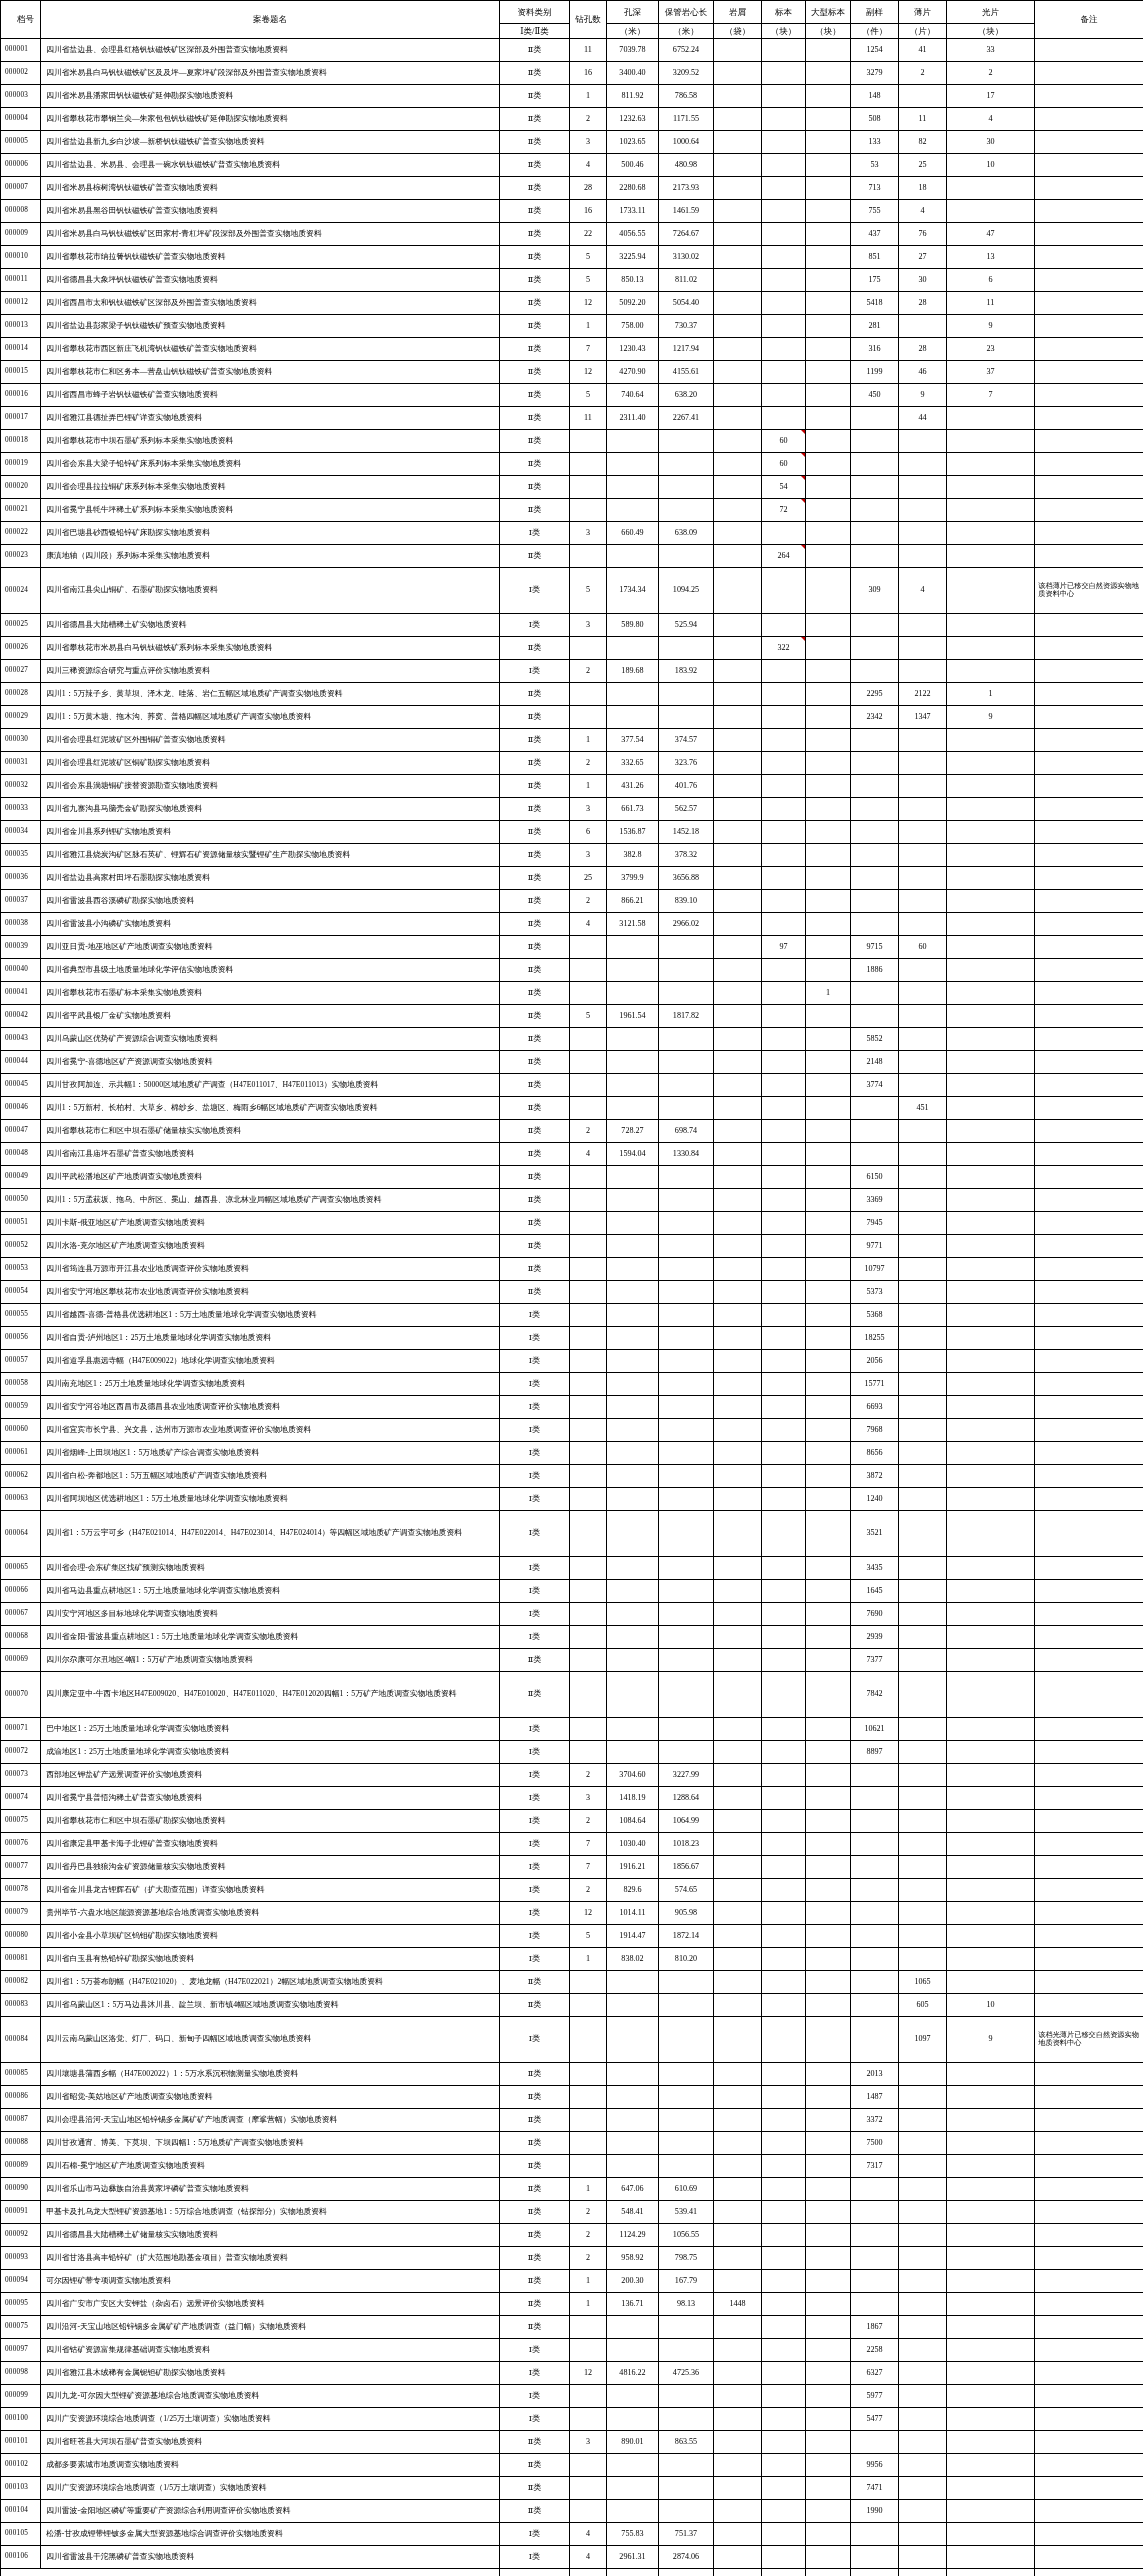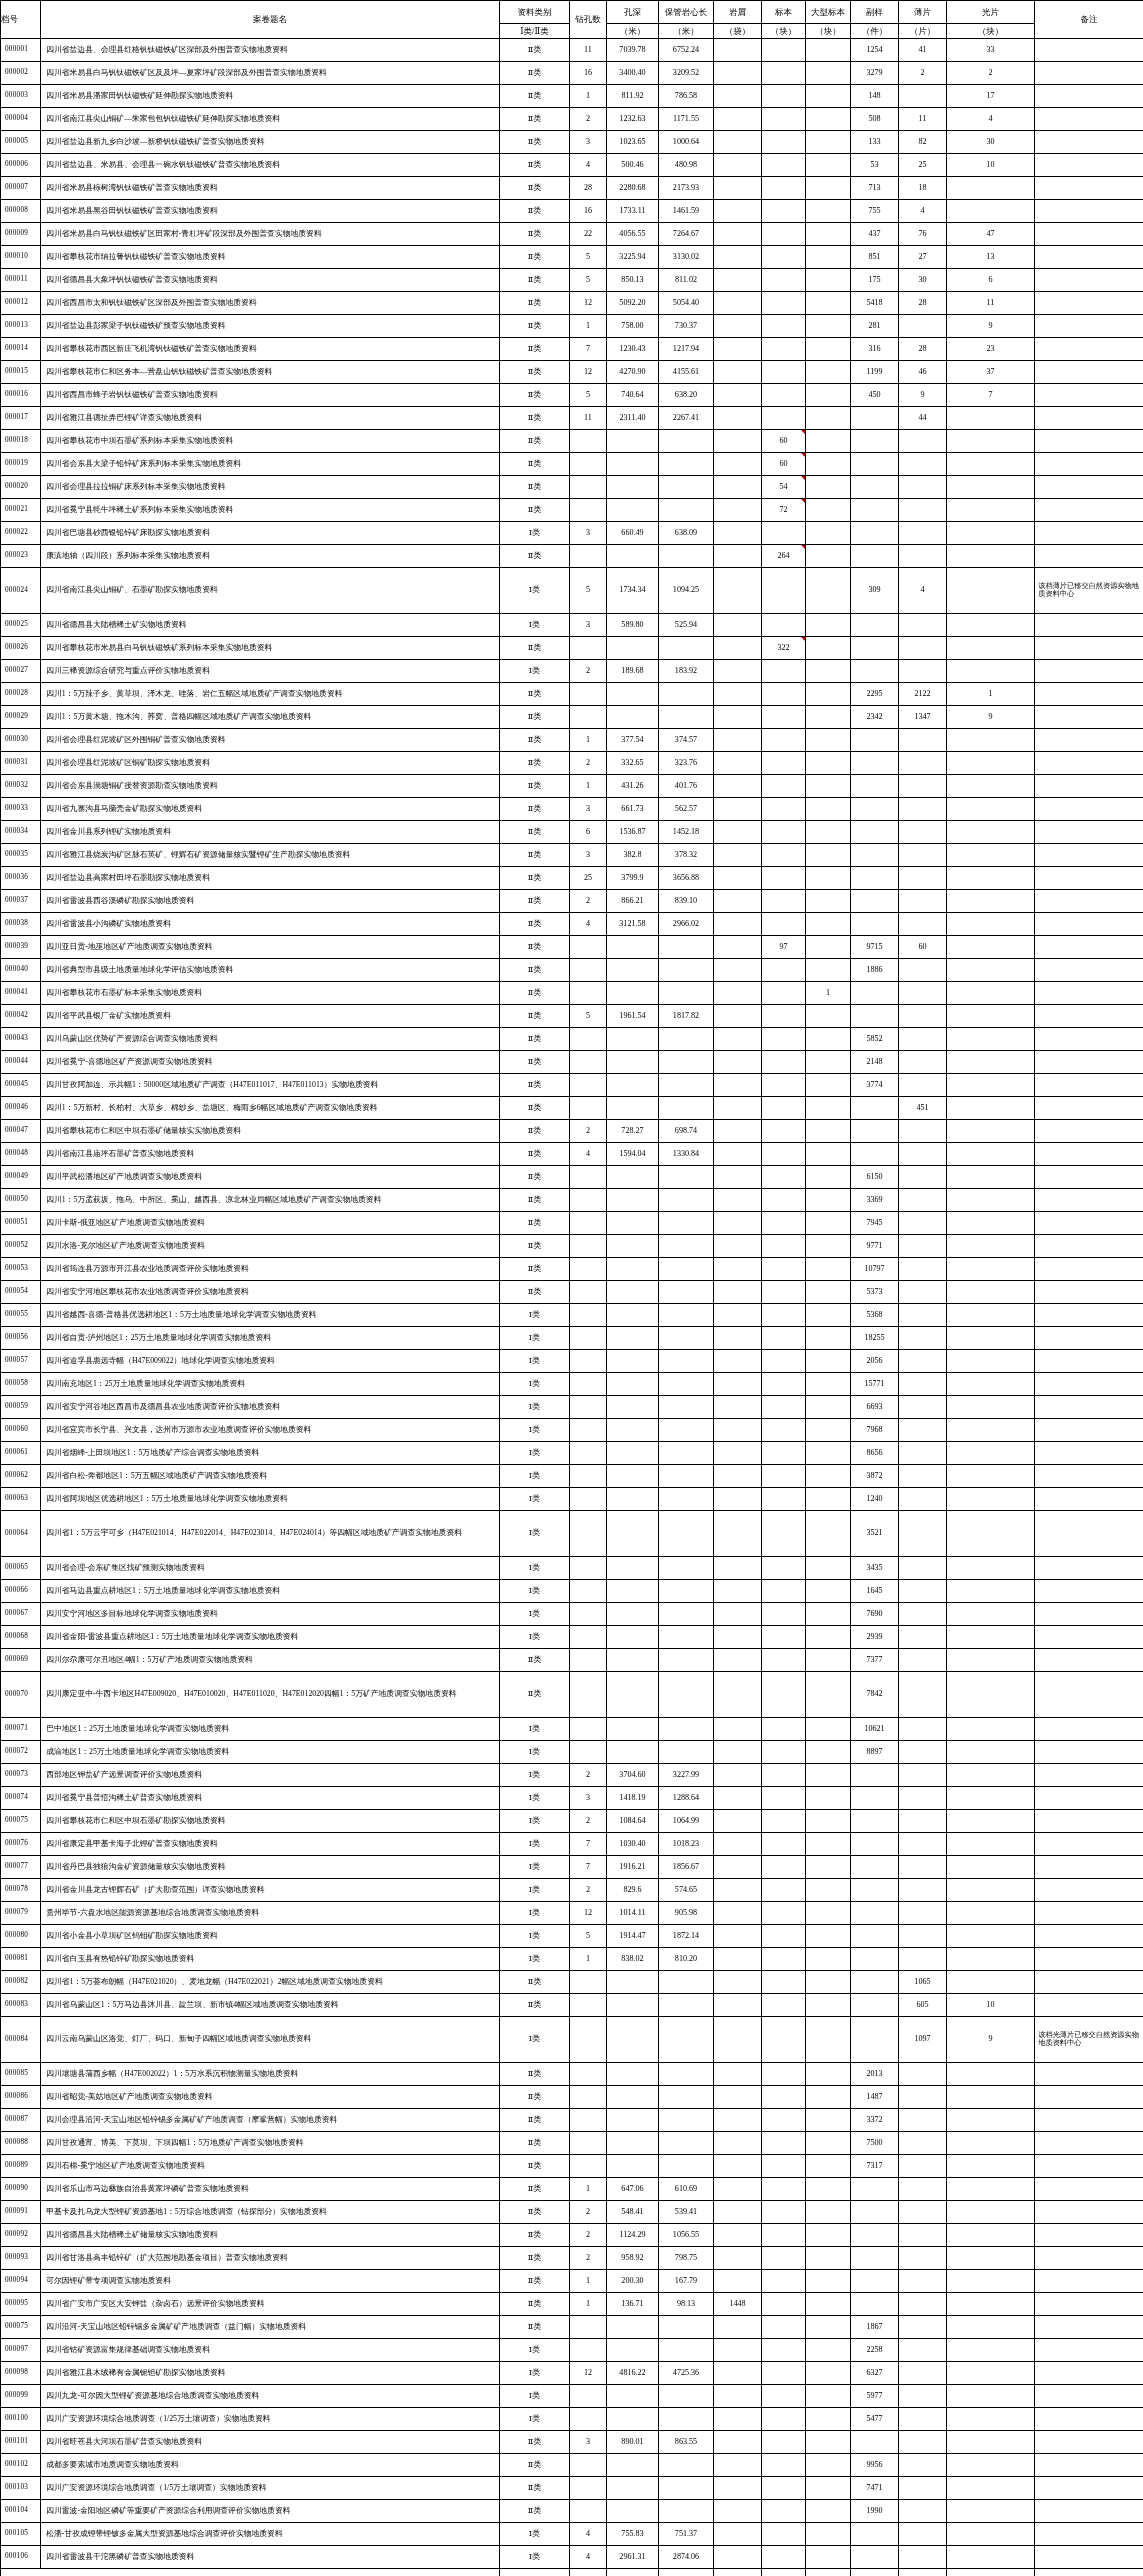--- a/index.html
+++ b/index.html
@@ -12,21 +12,21 @@
   td{font-size:7.8px;vertical-align:middle;text-align:center;padding:0 1.3px;overflow:hidden;line-height:1.2;}
   tr.r{height:23px;}
   tr.tall{height:46px;}
   tr.head1{height:23.4px;}
   tr.head2{height:14.3px;}
   tr.totalrow{height:23.4px;}
   td.no{text-align:left;padding-left:3.9px;font-size:7.2px;letter-spacing:0.3px;}
   td.title{text-align:left;padding:1.3px 5.2px;font-size:7.8px;line-height:9.8px;}
   td.note{text-align:left;font-size:7.2px;line-height:8.5px;padding:1.3px 3.3px;}
   td.num{font-size:8.1px;}
-  th.hno{text-align:left;padding-left:0;}
+  th.hno{text-align:left;padding-left:16px;}
   td.spec{position:relative;}
   .corner{position:absolute;top:0;right:0;width:0;height:0;
     border-top:4.6px solid #c00000;border-left:4.6px solid transparent;}
   td.totlabel{text-align:left;padding-left:9.8px;font-size:8.5px;letter-spacing:1.3px;}
 </style>
 </head>
 <body>
 
 <div id="page">
   <table>
@@ -114,21 +114,21 @@
           <td class="num"></td>
           <td class="num spec"></td>
           <td class="num"></td>
           <td class="num">148</td>
           <td class="num"></td>
           <td class="num">17</td>
           <td class="note"></td>
         </tr>
         <tr class="r">
           <td class="no">000004</td>
-          <td class="title">四川省南江县尖山铜矿—朱家包包钒钛磁铁矿延伸勘探实物地质资料</td>
+          <td class="title">四川省攀枝花市攀钢兰尖—朱家包包钒钛磁铁矿延伸勘探实物地质资料</td>
           <td class="num">Ⅱ类</td>
           <td class="num">2</td>
           <td class="num">1232.63</td>
           <td class="num">1171.55</td>
           <td class="num"></td>
           <td class="num spec"></td>
           <td class="num"></td>
           <td class="num">508</td>
           <td class="num">11</td>
           <td class="num">4</td>

